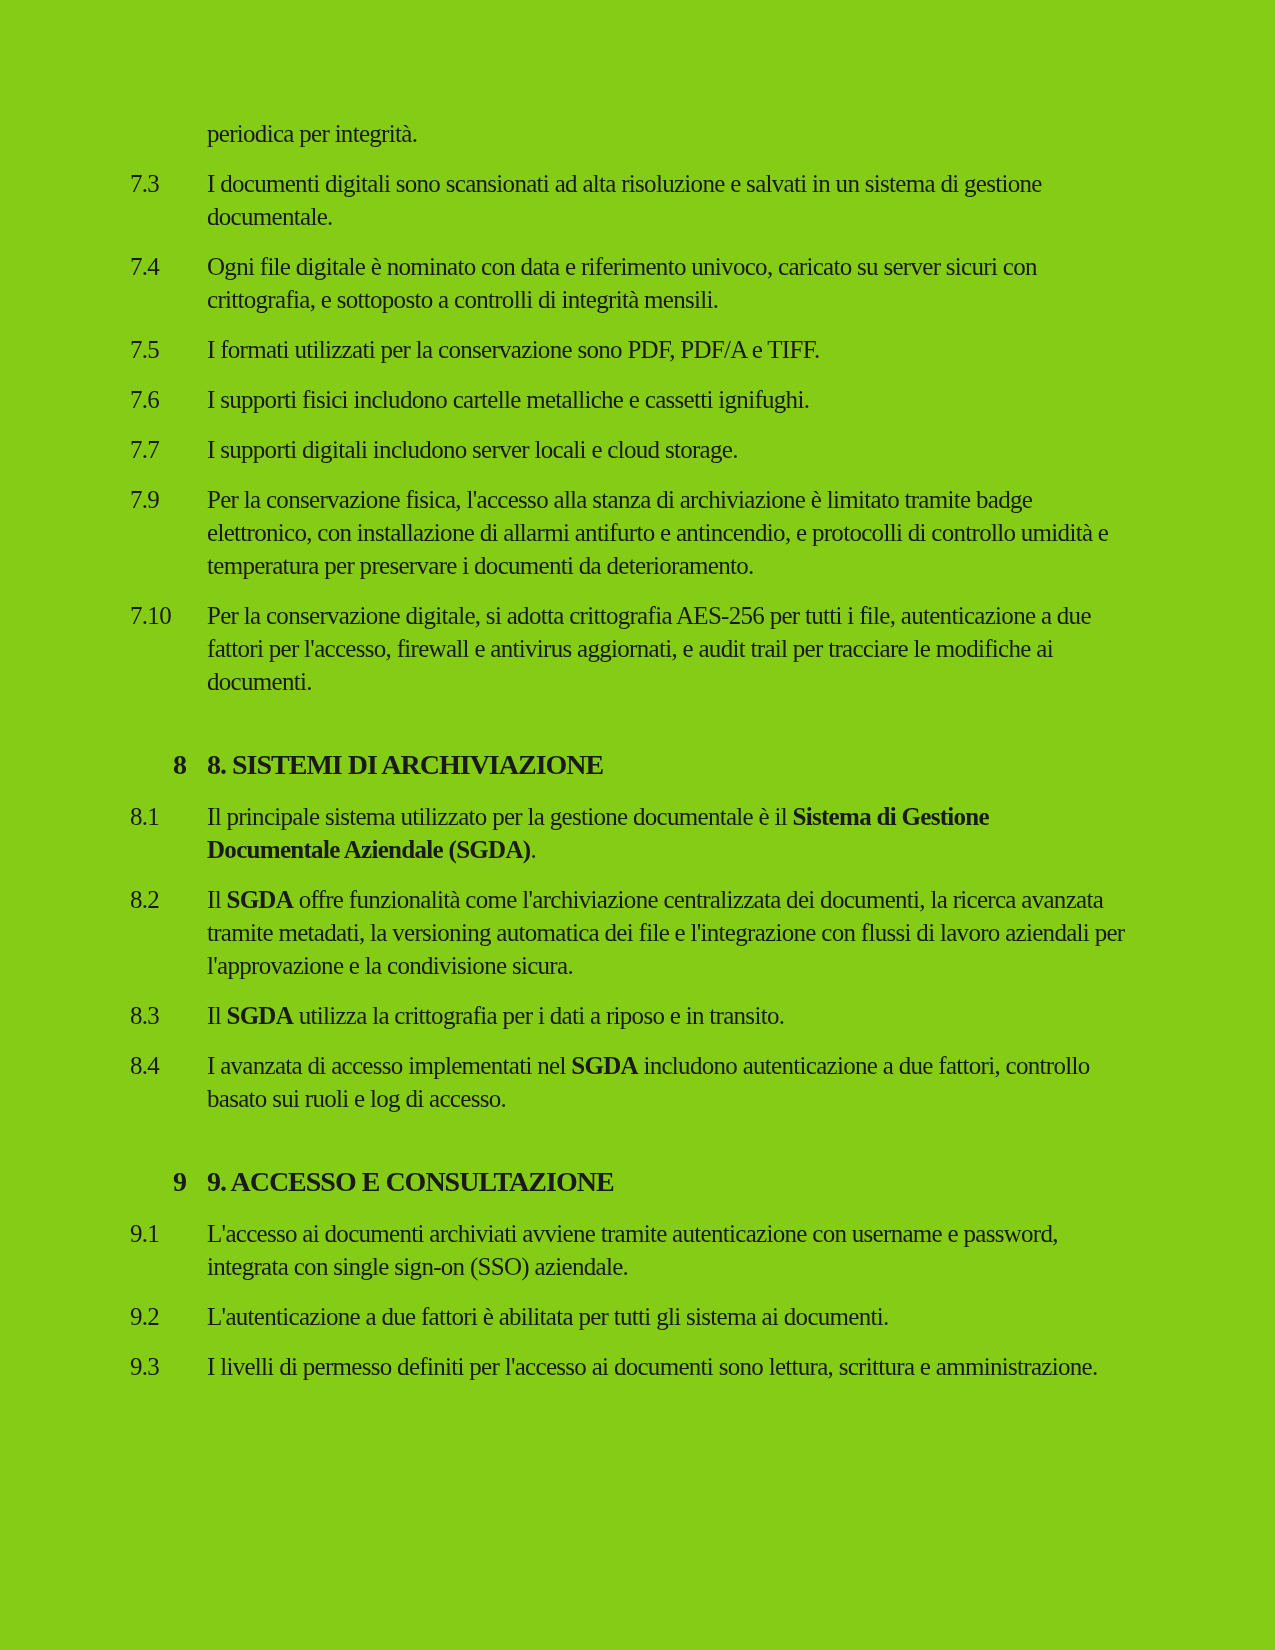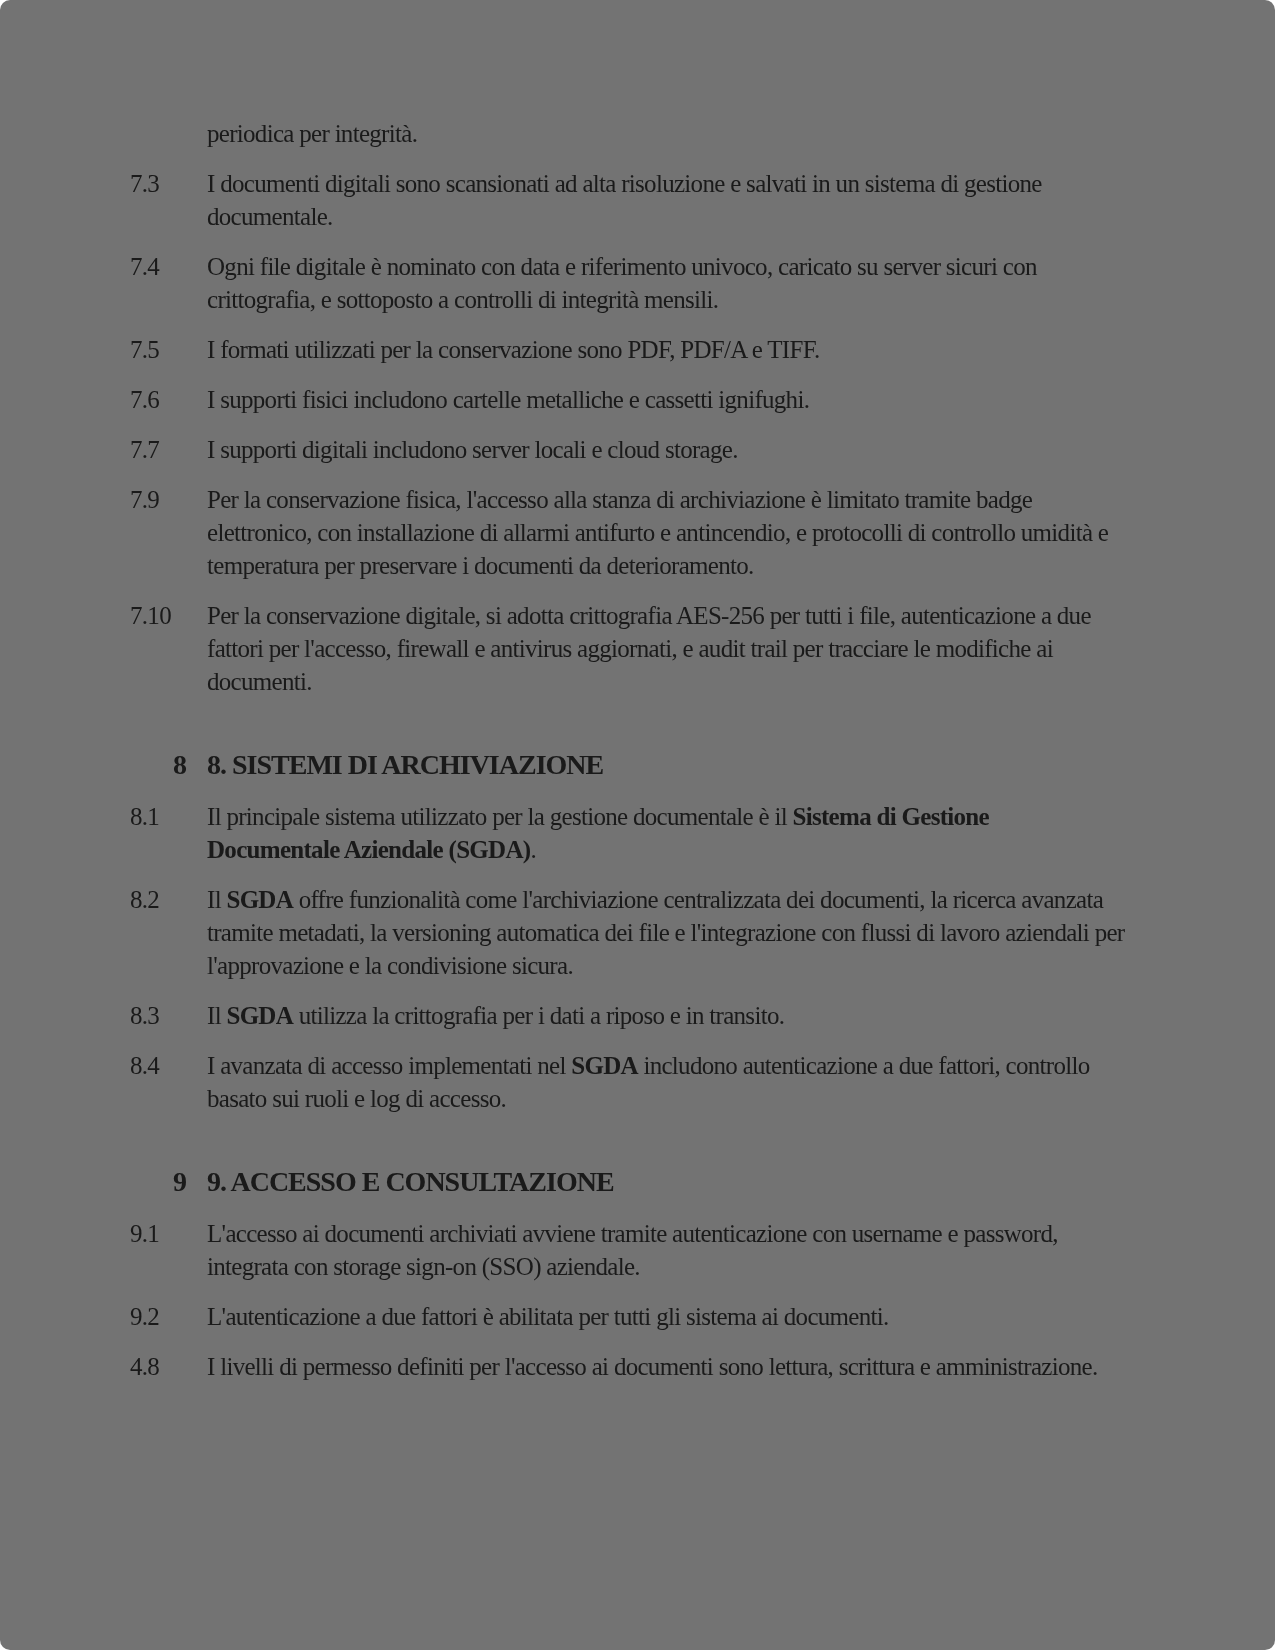--- a/index.html
+++ b/index.html
@@ -4,25 +4,24 @@
 <style>
   html, body {
     margin: 0;
     padding: 0;
     background: #ffffff;
   }
   .page {
     position: relative;
     width: 1275px;
     height: 1650px;
-    background: #737373;
+    background: #84cc16;
     overflow: hidden;
     font-family: "Liberation Serif", "DejaVu Serif", serif;
     color: #1a1a1a;
-    border-radius: 10px;
   }
   .content {
     padding-top: 117px;
     padding-left: 130px;
   }
   .item {
     display: flex;
     align-items: flex-start;
     margin: 0 0 17px 0;
     font-size: 25px;
@@ -134,27 +133,27 @@
       <span class="body"><span>I avanzata di accesso implementati nel </span><span class="b">SGDA</span><span> includono autenticazione a due fattori, controllo basato sui ruoli e log di accesso.</span></span>
     </div>
 
     <div class="heading">
       <span class="num">9</span>
       <span class="body">9. ACCESSO E CONSULTAZIONE</span>
     </div>
 
     <div class="item">
       <span class="num">9.1</span>
-      <span class="body">L'accesso ai documenti archiviati avviene tramite autenticazione con username e password, integrata con storage sign-on (SSO) aziendale.</span>
+      <span class="body">L'accesso ai documenti archiviati avviene tramite autenticazione con username e password, integrata con single sign-on (SSO) aziendale.</span>
     </div>
 
     <div class="item">
       <span class="num">9.2</span>
       <span class="body">L'autenticazione a due fattori è abilitata per tutti gli sistema ai documenti.</span>
     </div>
 
     <div class="item">
-      <span class="num">4.8</span>
+      <span class="num">9.3</span>
       <span class="body">I livelli di permesso definiti per l'accesso ai documenti sono lettura, scrittura e amministrazione.</span>
     </div>
 
   </div>
 </div>
 
 </body></html>

